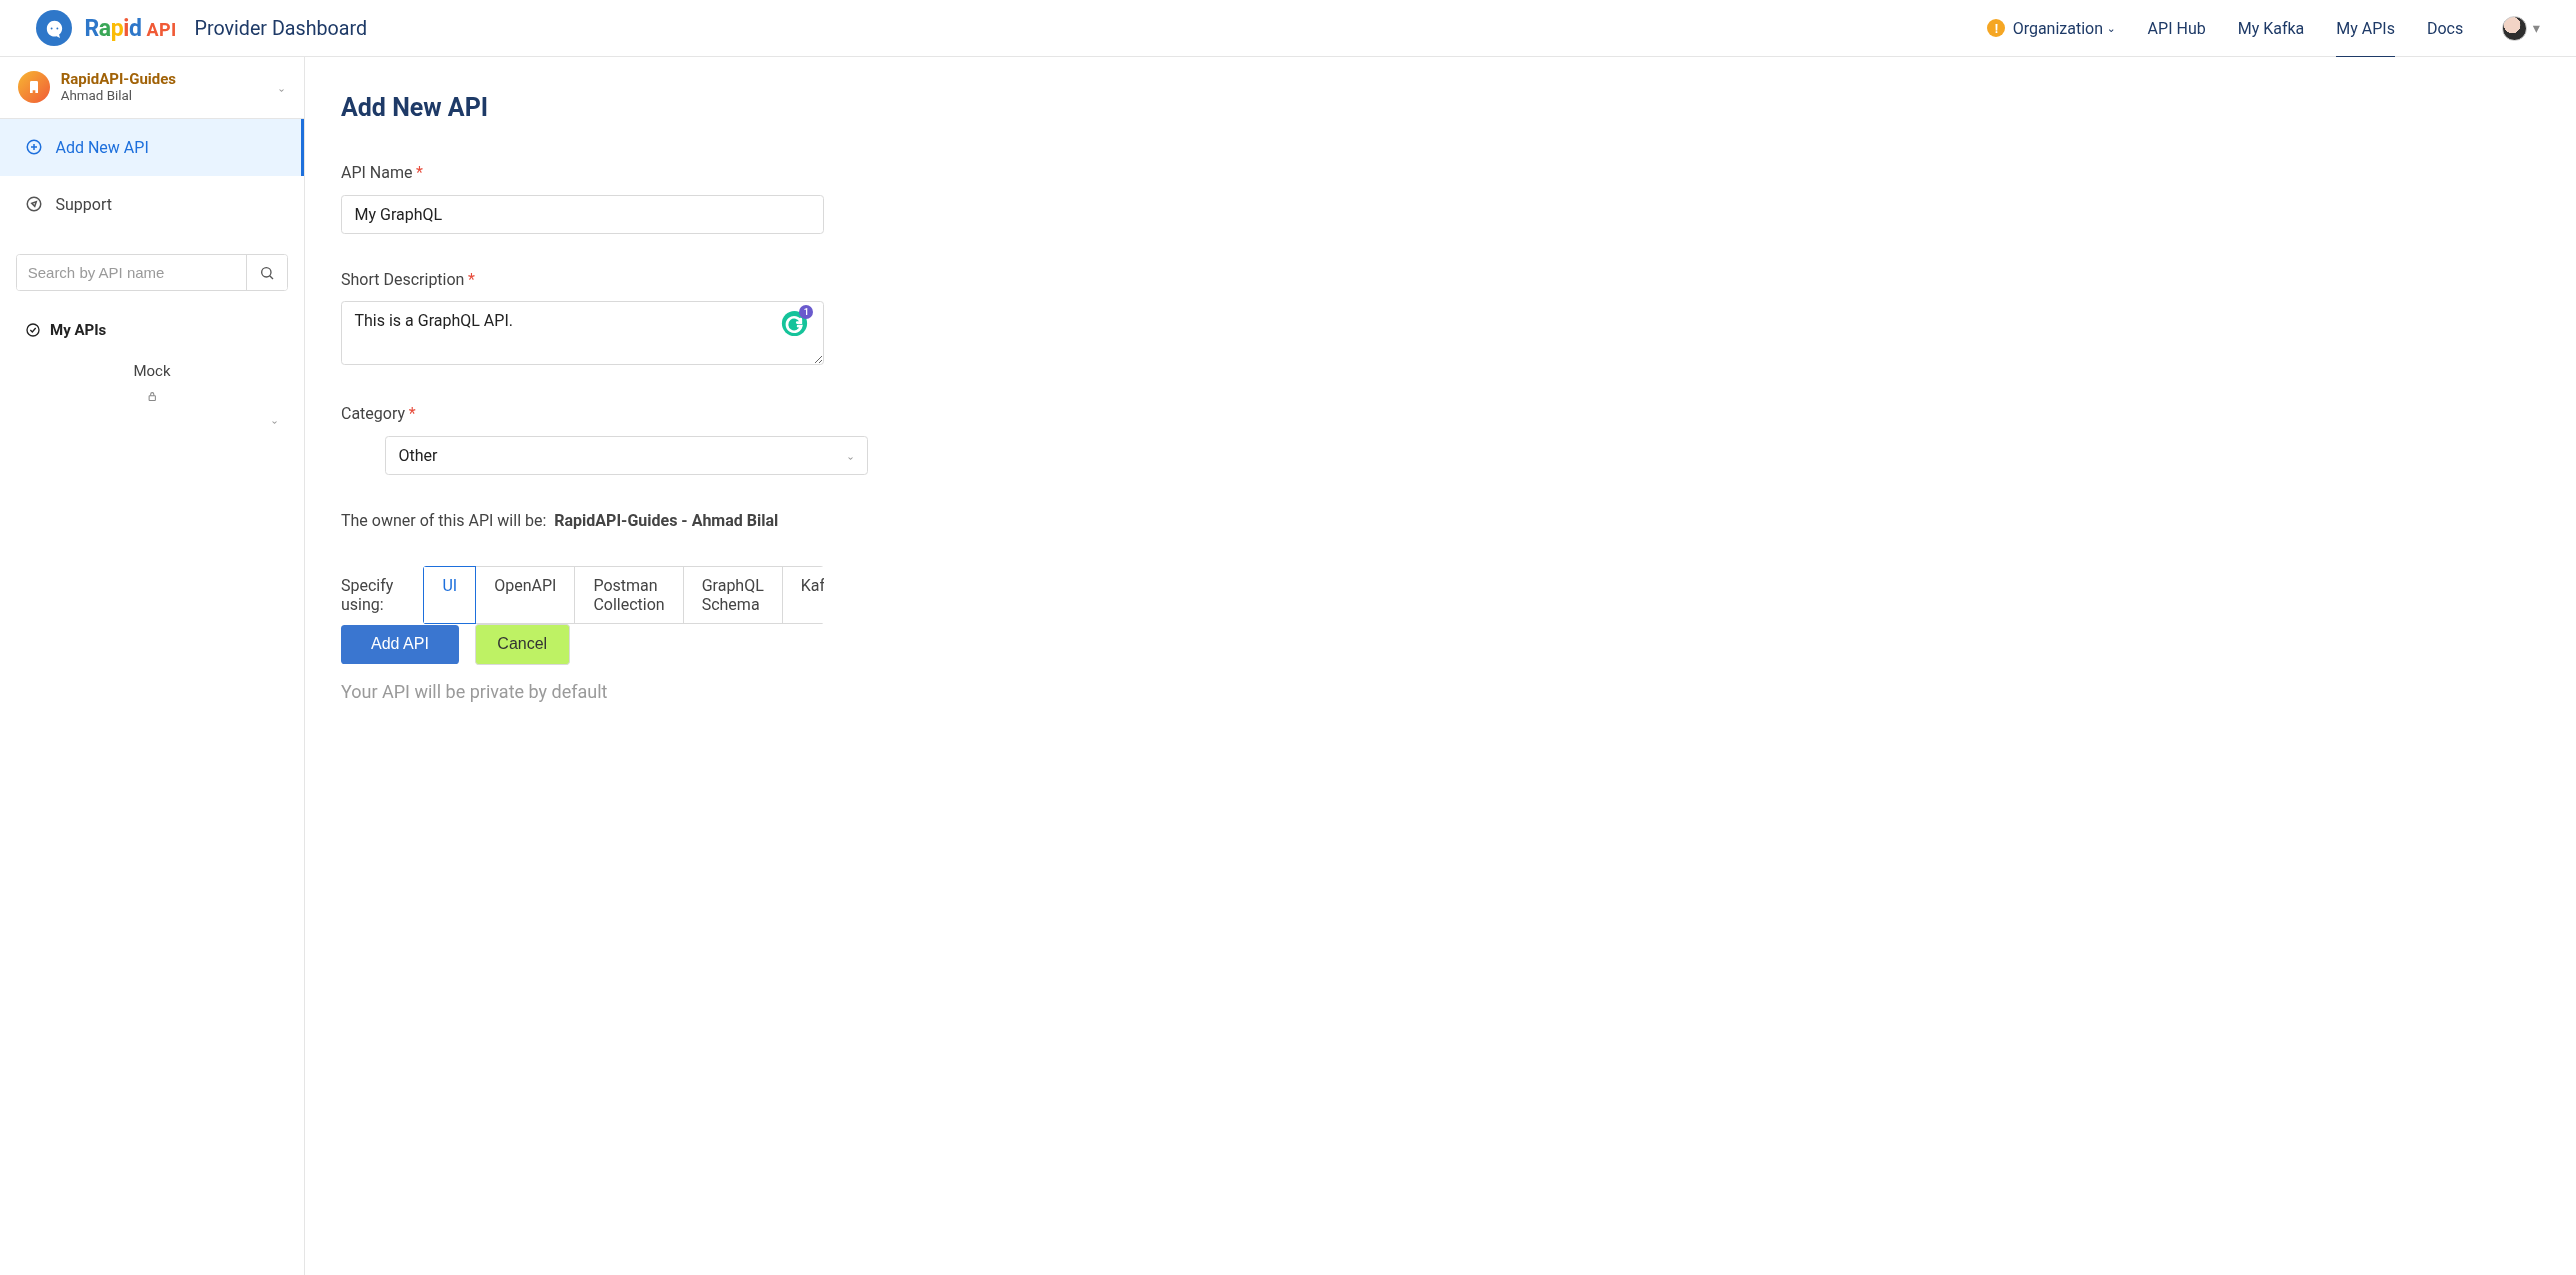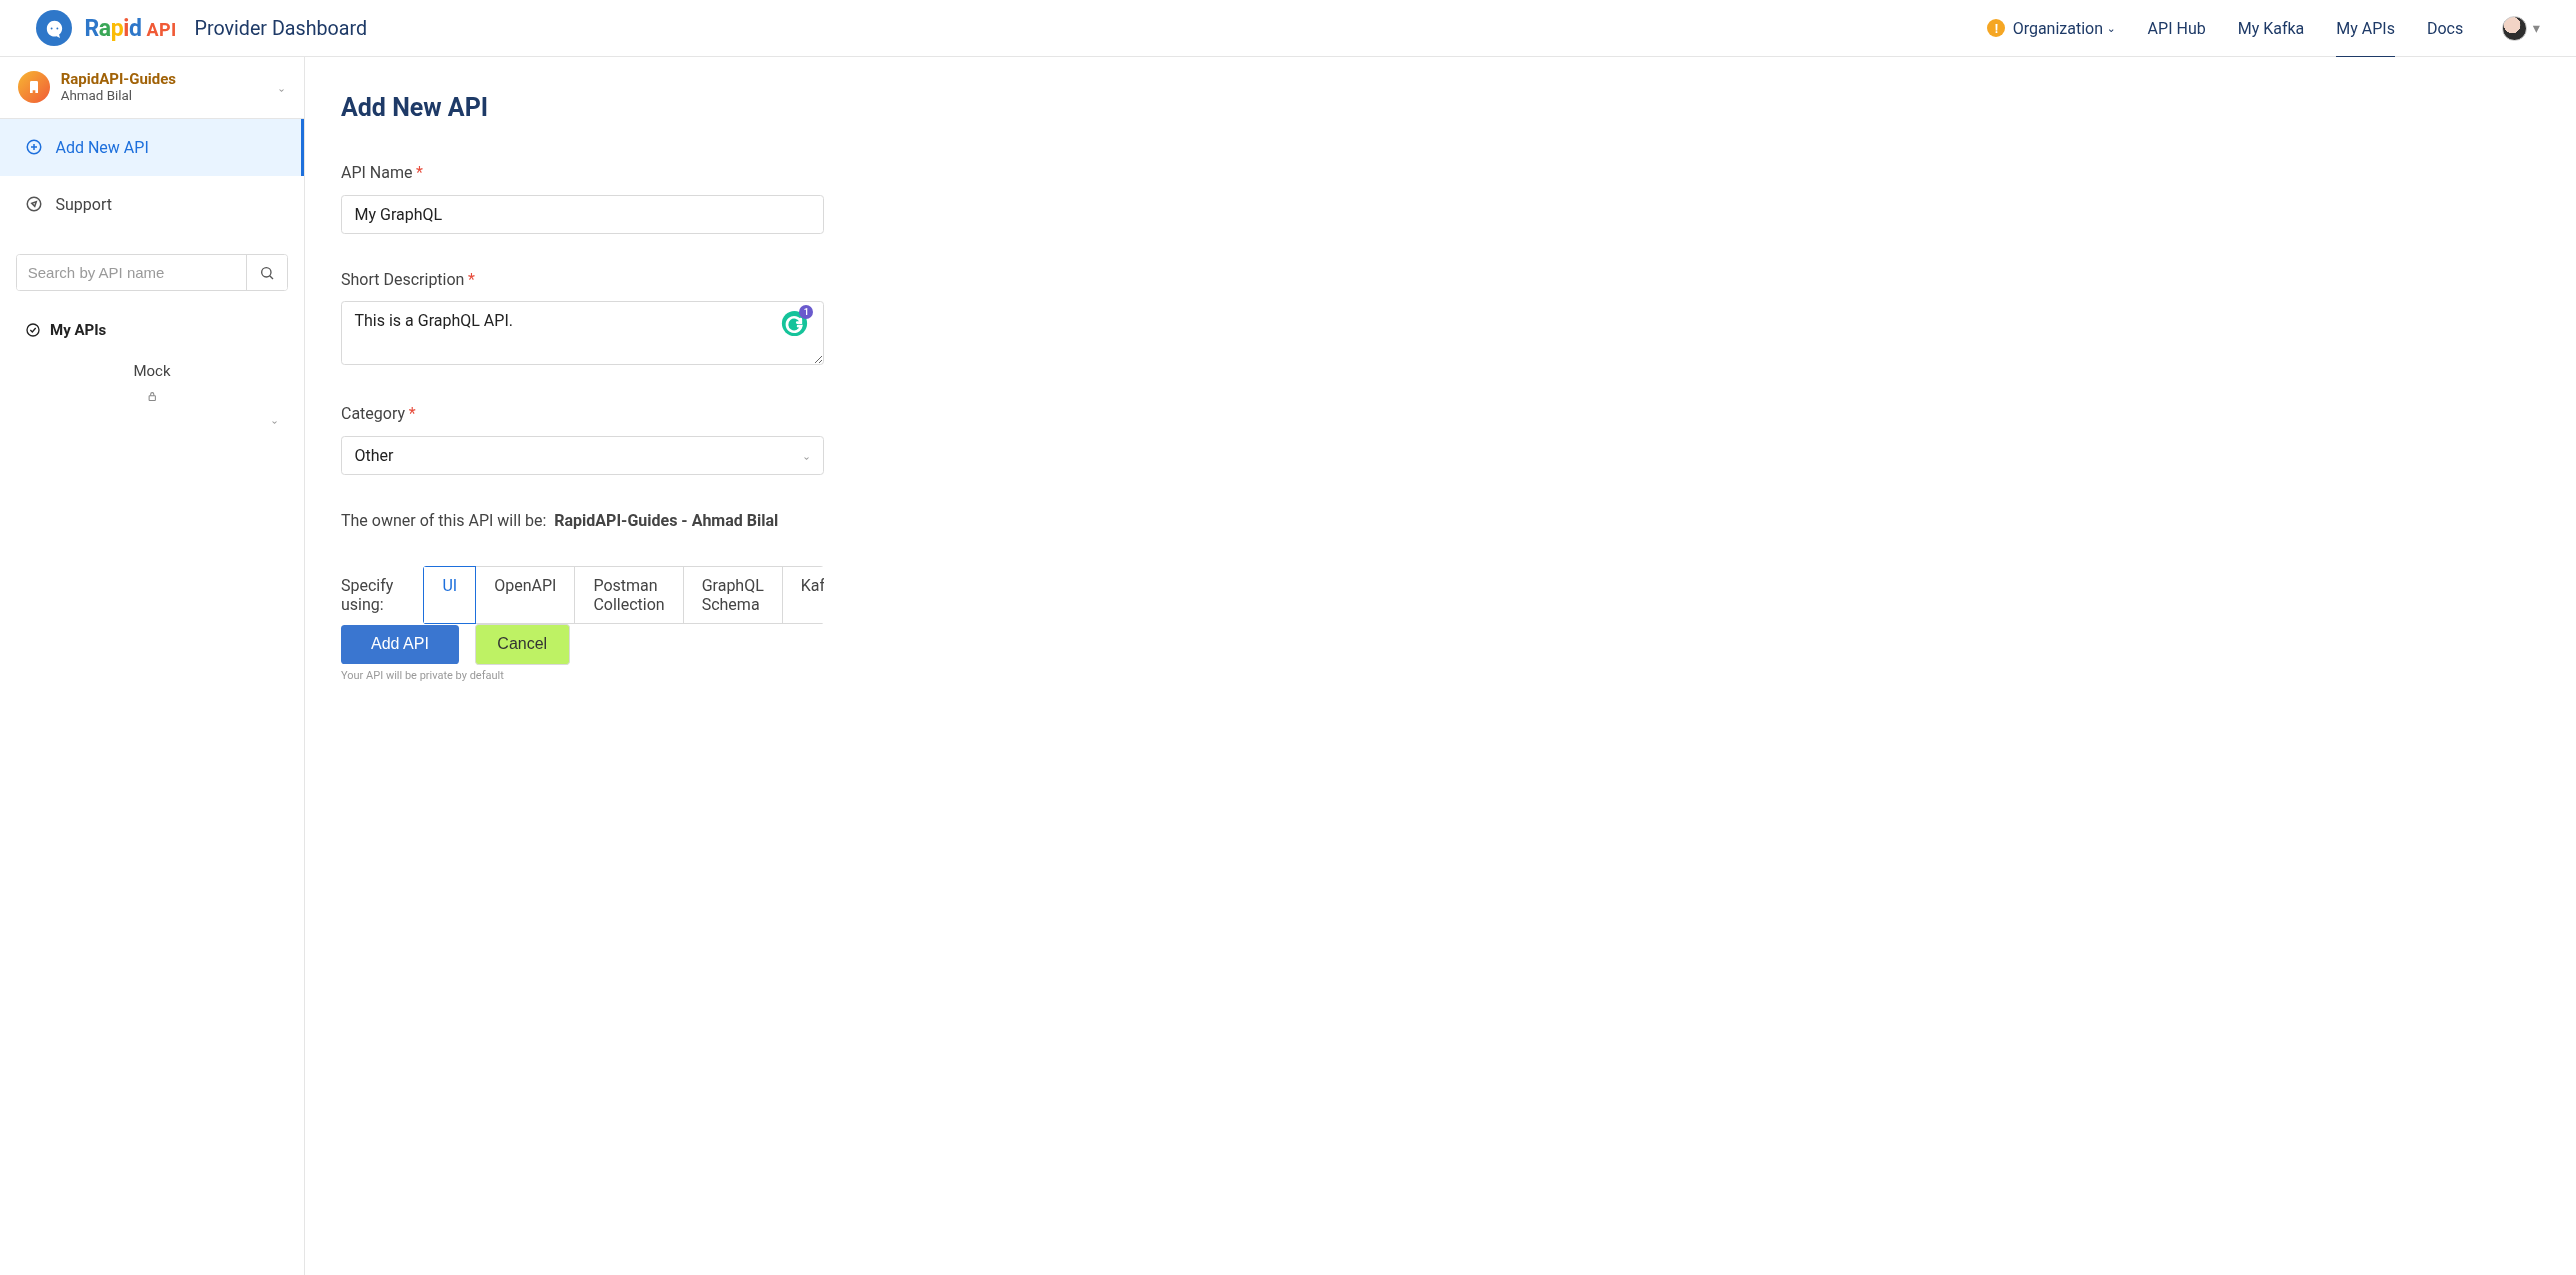--- a/index.html
+++ b/index.html
@@ -141,20 +141,21 @@
   }
   .gram-badge {
     position: absolute; top: -5.4px; right: -5.4px;
     width: 14.3px; height: 14.3px; border-radius: 50%; background: #6a5acd;
     color: #fff; font-size: 9px; display: flex; align-items: center; justify-content: center;
     font-weight: 600;
   }
   .select {
     display: flex; align-items: center; justify-content: space-between;
     cursor: pointer;
+    margin-left: 44px;
   }
   .select .chev { color: #999; font-size: 10.7px; transform: rotate(180deg); }
 
   .owner-line { font-size: 16px; color: #444; margin-bottom: 36px; }
   .owner-line .bold { font-weight: 700; }
 
   .specify-row { display: flex; align-items: center; gap: 9px; }
   .specify-label { font-size: 16px; color: #444; margin-right: 3.6px; }
   .seg { display: inline-flex; border-radius: 3.6px; overflow: hidden; }
   .seg-opt {
@@ -167,21 +168,21 @@
 
   .actions { display: flex; gap: 16px; align-items: center; }
   .btn-primary {
     background: #3a76d0; color: #fff; border: none; border-radius: 3.6px;
     padding: 10.7px 30px; font-size: 16px; cursor: pointer;
   }
   .btn-secondary {
     background: #bef264; color: #333; border: 0.9px solid #d9d9d9; border-radius: 3.6px;
     padding: 10.7px 21.5px; font-size: 16px; cursor: pointer;
   }
-  .hint { color: #9a9a9a; font-size: 11px; margin-top: 4px; }
+  .hint { color: #9a9a9a; font-size: 18px; margin-top: 16px; }
 </style>
 </head>
 <body>
 
 <div class="app">
 
   <div class="header">
     <div class="logo-wrap">
       <span class="logo-mark">
         <svg viewBox="0 0 24 24" width="23" height="23" fill="#fff">

